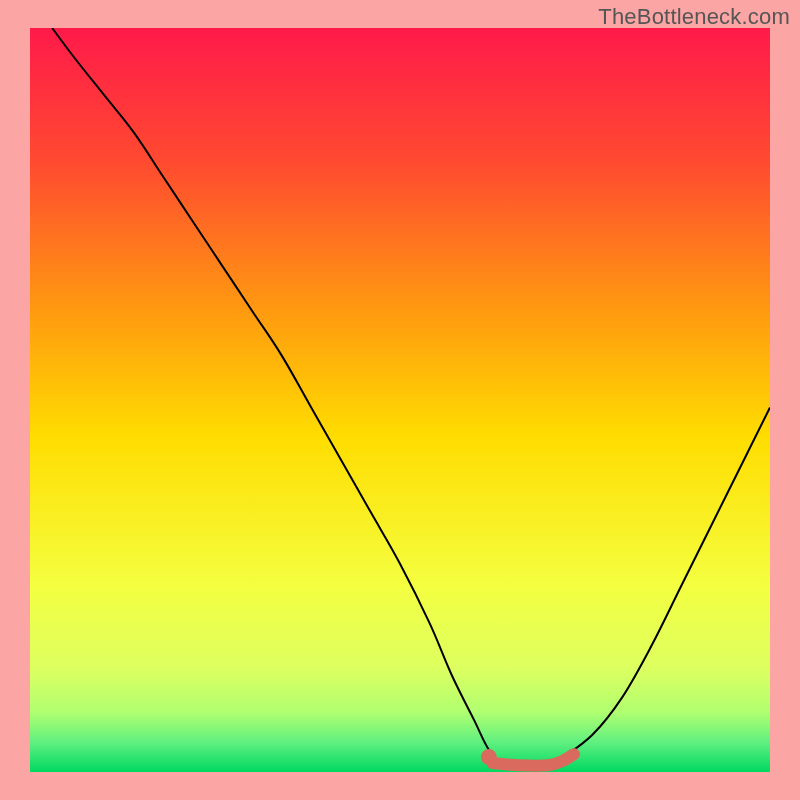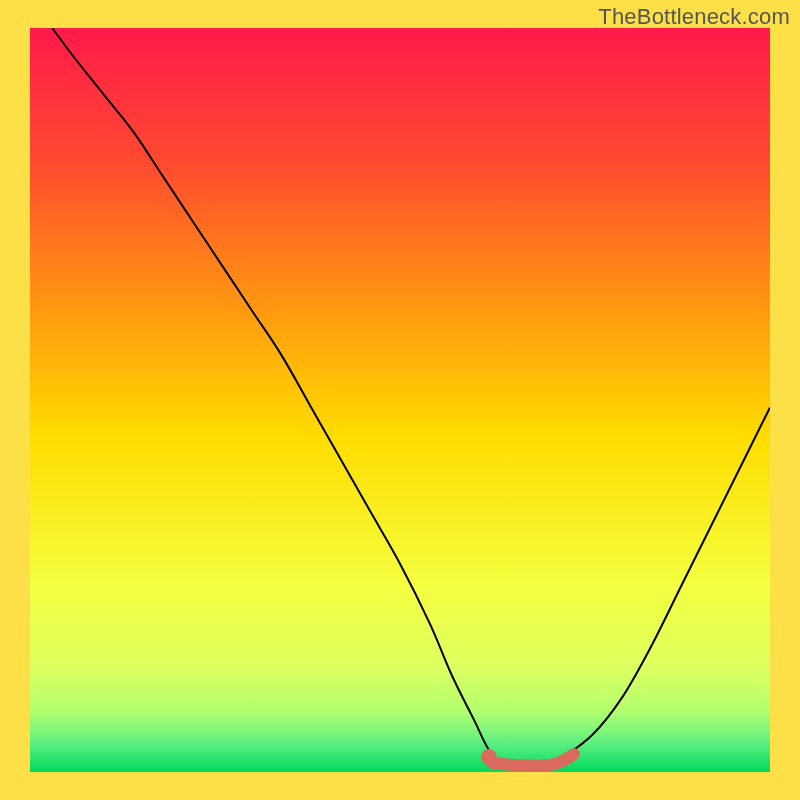--- a/index.html
+++ b/index.html
@@ -8,21 +8,21 @@
     background: #fff;
     width: 800px;
     height: 800px;
     position: relative;
     font-family: Arial, sans-serif;
   }
   .container {
     width: 800px;
     height: 800px;
     position: relative;
-    background: #fde047;
+    background: #fca5a5;
   }
   .watermark {
     position: absolute;
     top: 4px;
     right: 10px;
     color: #555;
     font-size: 22px;
     font-weight: normal;
     z-index: 20;
     letter-spacing: 0.2px;

